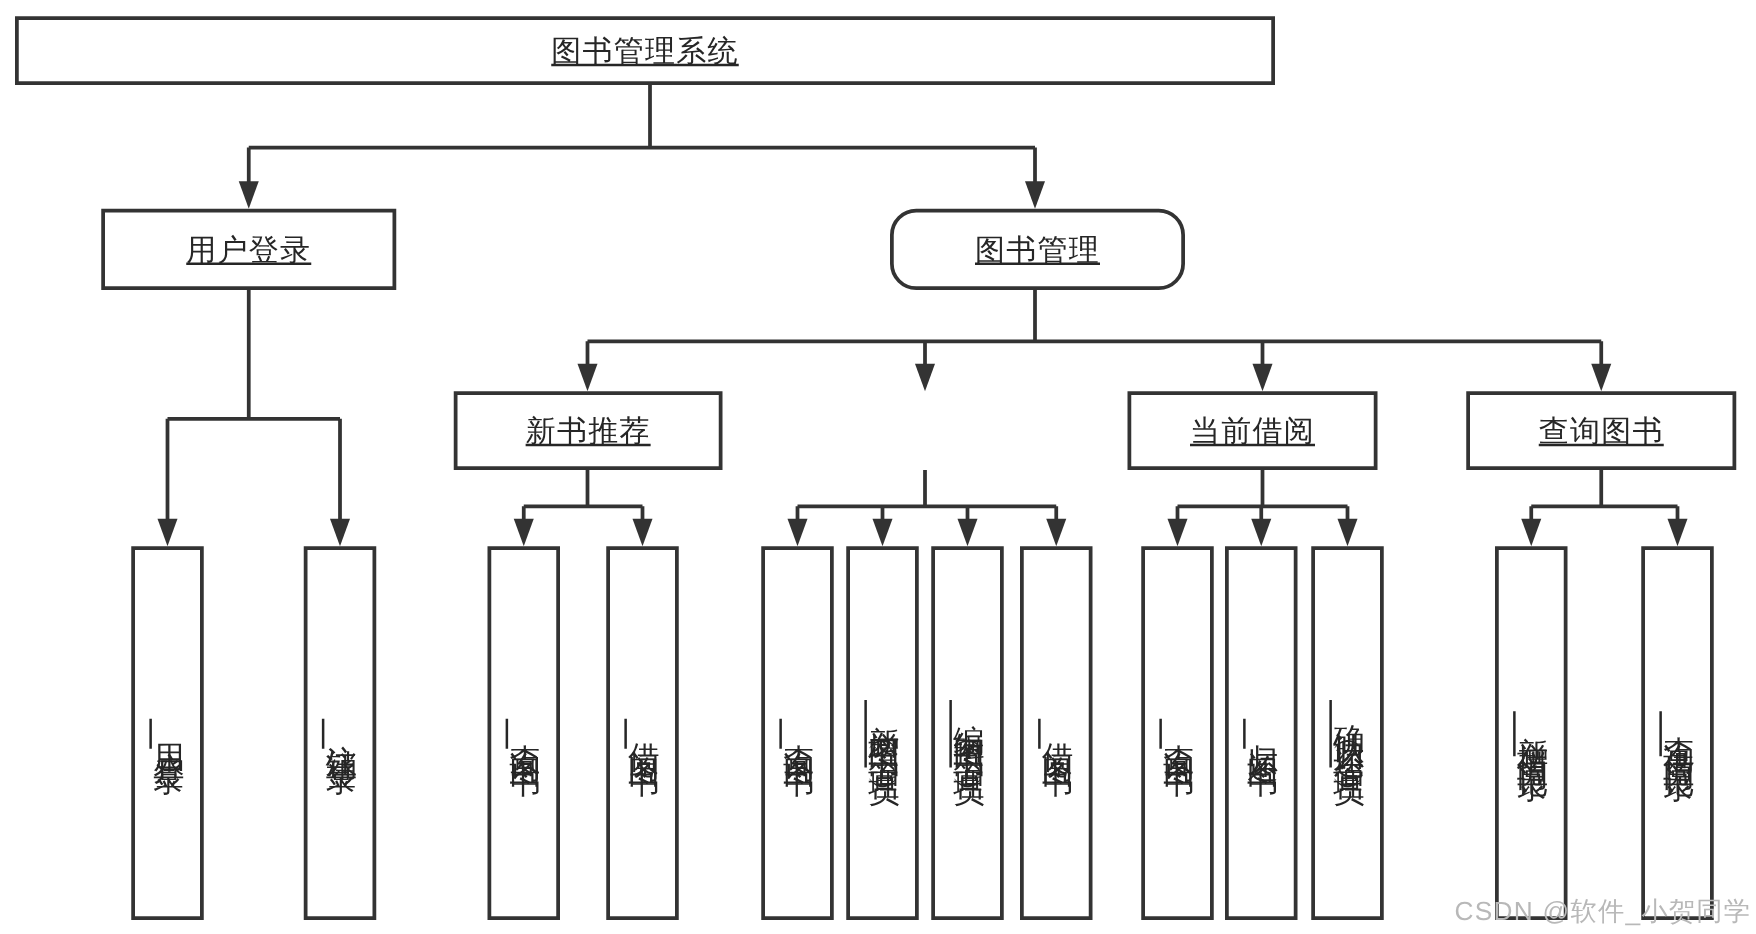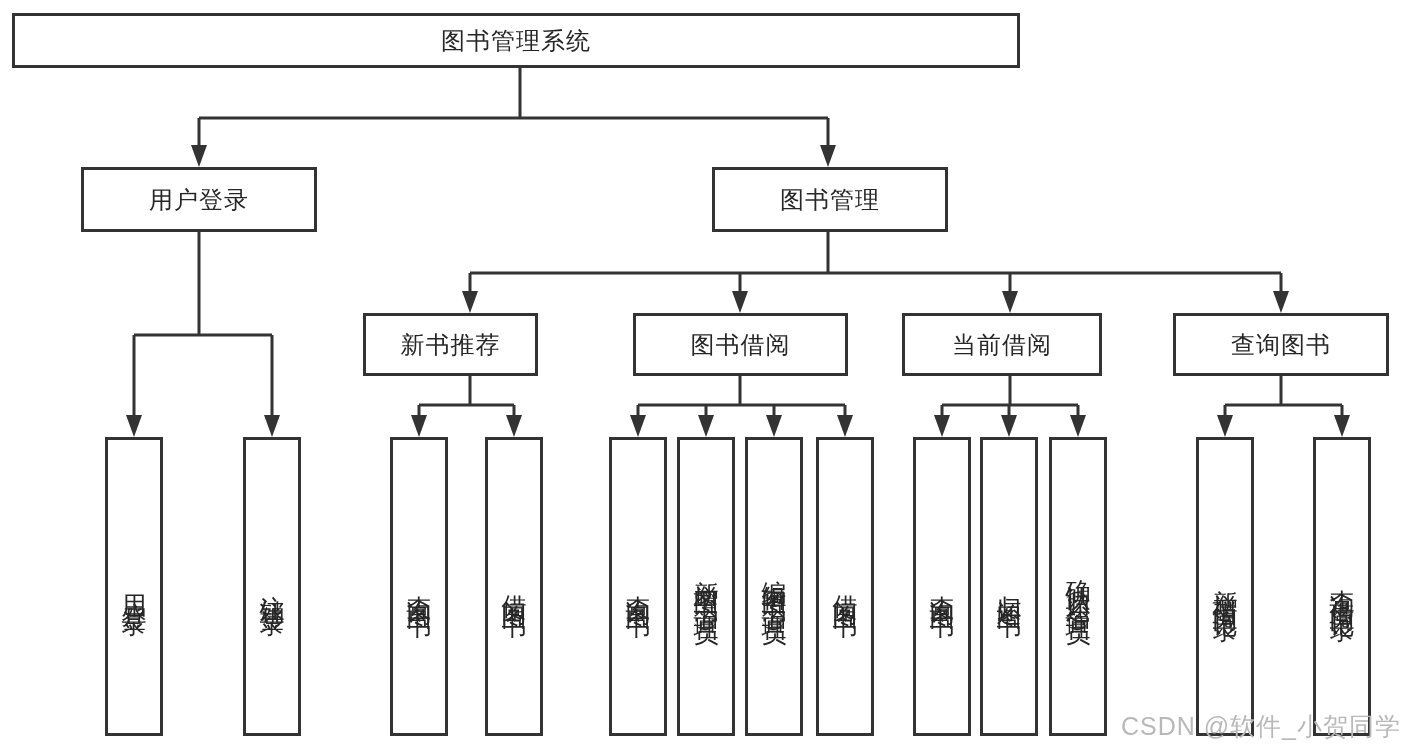--- a/index.html
+++ b/index.html
@@ -25,46 +25,47 @@
   .node {
     position: absolute;
     box-sizing: border-box;
     border: 3px solid #333333;
     background: #ffffff;
     display: flex;
     align-items: center;
     justify-content: center;
     color: #262626;
     z-index: 2;
+    text-decoration: underline;
   }
   .h-node { font-size: 24px; letter-spacing: 1px; }
   .v-node { font-size: 25px; }
   .v-node .v-text {
     writing-mode: vertical-rl;
     text-orientation: mixed;
     letter-spacing: 6px;
     line-height: 1;
     white-space: nowrap;
   }
   .watermark {
     position: absolute;
     right: 4px;
     bottom: 4px;
-    font-size: 25px;
+    font-size: 21px;
     color: #b8b8b8;
     letter-spacing: 1px;
     z-index: 5;
     white-space: nowrap;
   }
 
   
   #n-root   { left: 12px;   top: 13px;  width: 1008px; height: 55px; }
   #n-login  { left: 81px;   top: 167px; width: 236px;  height: 65px; }
-  #n-mgmt   { left: 712px;  top: 167px; width: 236px;  height: 65px; }
-  #n-new    { left: 363px;  top: 313px; width: 175px;  height: 63px; }
+  #n-mgmt   { left: 712px;  top: 167px; width: 236px;  height: 65px; border-radius: 21px; }
+  #n-new    { left: 363px;  top: 313px; width: 215px;  height: 63px; }
   #n-borrow { left: 633px;  top: 313px; width: 215px;  height: 63px; }
   #n-cur    { left: 902px;  top: 313px; width: 200px;  height: 63px; }
   #n-rec    { left: 1173px; top: 313px; width: 216px;  height: 63px; }
 
   .leaf { top: 437px; width: 58px; height: 299px; }
   #l1  { left: 105px; }
   #l2  { left: 243px; }
   #l3  { left: 390px; }
   #l4  { left: 485px; }
   #l5  { left: 609px; }
@@ -129,23 +130,20 @@
   <div id="n-login" class="node h-node">
     <span>用户登录</span>
   </div>
   <div id="n-mgmt" class="node h-node">
     <span>图书管理</span>
   </div>
 
   <div id="n-new" class="node h-node">
     <span>新书推荐</span>
   </div>
-  <div id="n-borrow" class="node h-node">
-    <span>图书借阅</span>
-  </div>
   <div id="n-cur" class="node h-node">
     <span>当前借阅</span>
   </div>
   <div id="n-rec" class="node h-node">
     <span>查询图书</span>
   </div>
 
   <div id="l1" class="node v-node leaf">
     <span class="v-text">用户登录</span>
   </div>

